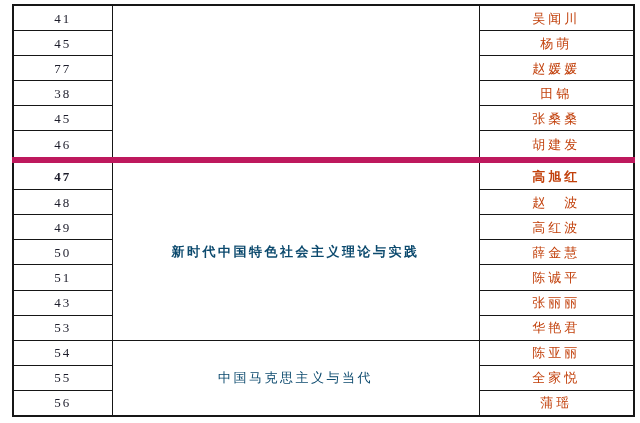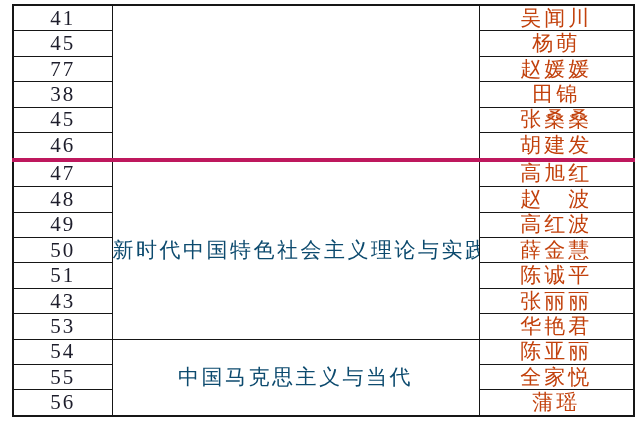--- a/index.html
+++ b/index.html
@@ -21,21 +21,21 @@
     height: 413px;
     border-collapse: collapse;
     table-layout: fixed;
     border: 2px solid #161616;
   }
   table.roster td {
     border: 1px solid #161616;
     text-align: center;
     vertical-align: middle;
     padding: 0;
-    font-size: 21px;
+    font-size: 13px;
     line-height: 1;
     overflow: hidden;
     white-space: nowrap;
   }
   col.c-num   { width: 99px;  }
   col.c-course{ width: 367px; }
   col.c-name  { width: 155px; }
   td.num {
     color: #1d1d2b;
     letter-spacing: 2px;
@@ -45,21 +45,22 @@
     color: #0c4a6e;
     letter-spacing: 2.5px;
     font-size: 15px;
   }
   td.name {
     color: #c2410c;
     letter-spacing: 3px;
     font-size: 15px;
   }
   tr.group-start td {
-    border-top: 4px solid #be185d;
+    border-top: 6px solid #be185d;
+    font-weight: bold;
   }
 </style>
 </head>
 <body>
 
 <table class="roster">
   <colgroup>
     <col class="c-num">
     <col class="c-course">
     <col class="c-name">

